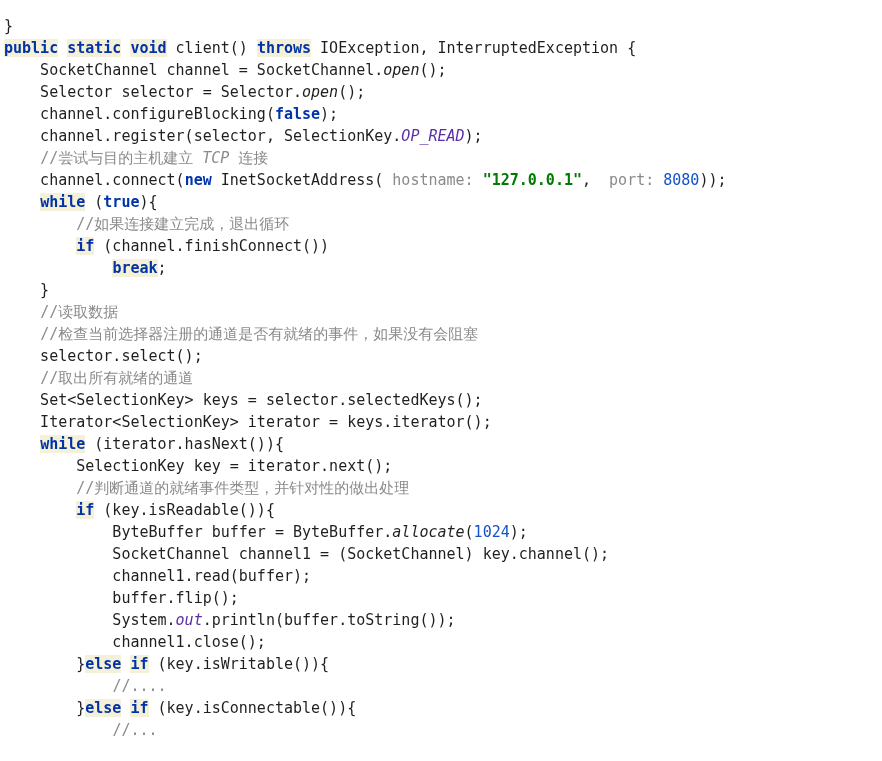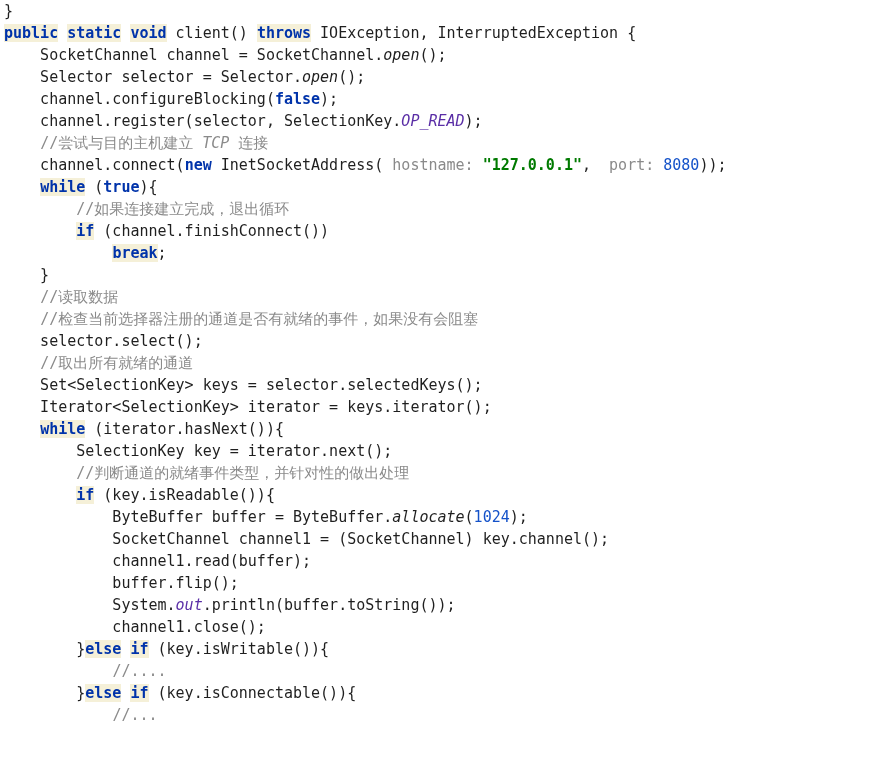--- a/index.html
+++ b/index.html
@@ -7,21 +7,21 @@
     padding: 0;
     background: #ffffff;
     font-family: "Consolas", "Menlo", "DejaVu Sans Mono", monospace;
     font-size: 15px;
     line-height: 22px;
     color: #1f1f1f;
     width: 882px;
   }
   .code {
     white-space: pre;
-    padding: 0 4px 8px 4px;
+    padding: 15px 4px 8px 4px;
   }
   .kw   { color: #0033aa; font-weight: bold; }   
   .kwhl { color: #0033aa; font-weight: bold; background: #f5f0d8; }
   .meth { font-style: italic; color: #1f1f1f; }   
   .field{ font-style: italic; color: #5a2ea6; }   
   .str  { color: #007a00; font-weight: bold; }
   .num  { color: #1452c9; }
   .hint { color: #8a8a8a; }                       
   .cm   { color: #8a8a8a; }                       
   .cmem { color: #8a8a8a; font-style: italic; }   

